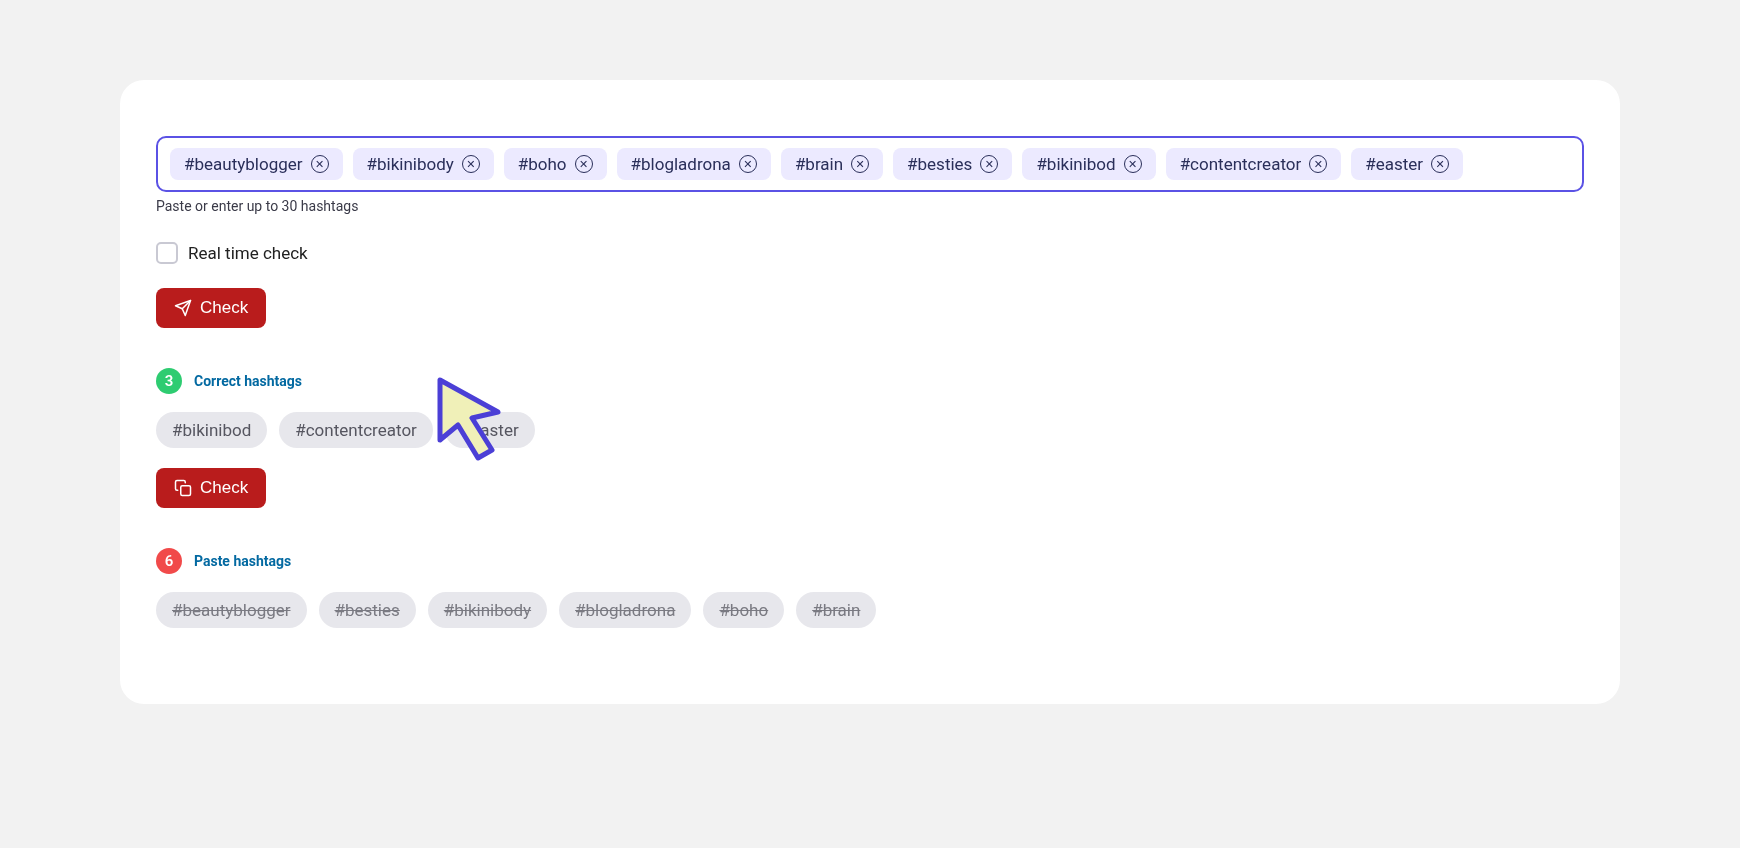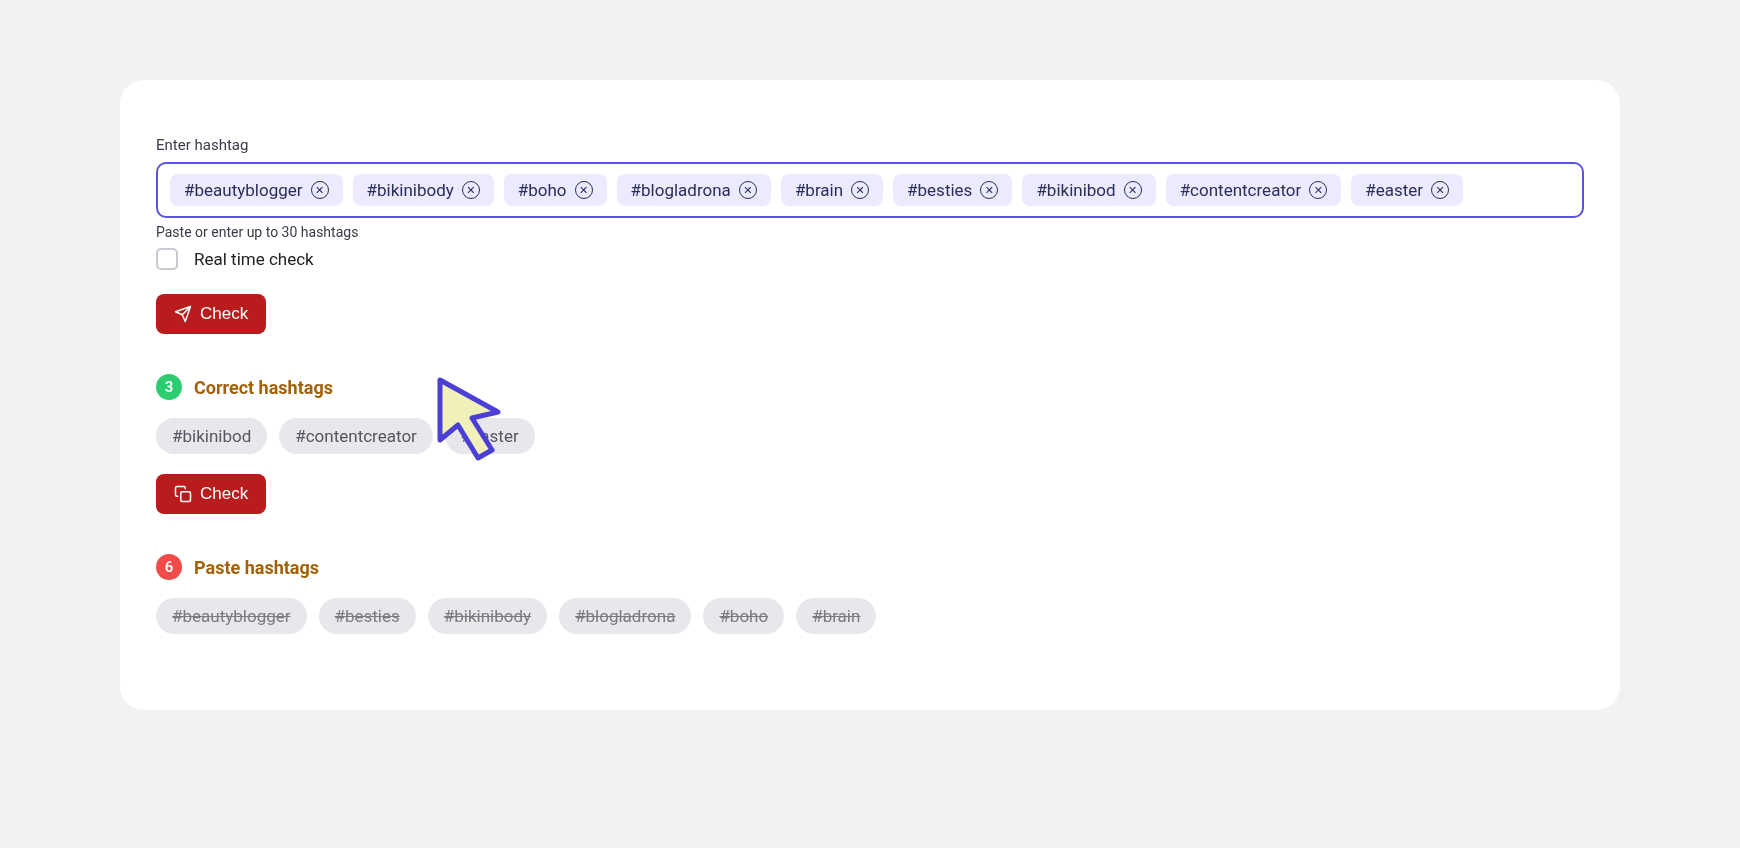--- a/index.html
+++ b/index.html
@@ -53,26 +53,26 @@
       display: inline-flex;
       align-items: center;
       justify-content: center;
       font-size: 11px;
       line-height: 1;
       cursor: pointer;
     }
     .helper {
       font-size: 14px;
       color: #3a3a48;
-      margin-bottom: 8px;
+      margin-bottom: 28px;
     }
     .checkbox-row {
       display: flex;
       align-items: center;
-      gap: 16px;
+      gap: 10px;
       margin-bottom: 24px;
     }
     .checkbox {
       width: 22px;
       height: 22px;
       border: 2px solid #c9c9d3;
       border-radius: 5px;
       cursor: pointer;
     }
     .checkbox-label {
@@ -110,23 +110,23 @@
       display: flex;
       align-items: center;
       justify-content: center;
       color: #fff;
       font-size: 15px;
       font-weight: 600;
     }
     .badge-green { background: #2ecc71; }
     .badge-red { background: #f14a4a; }
     .section-title {
-      font-size: 18px;
+      font-size: 14px;
       font-weight: 700;
-      color: #a16207;
+      color: #0369a1;
     }
     .pill-row {
       display: flex;
       flex-wrap: wrap;
       gap: 12px;
       margin-bottom: 20px;
     }
     .pill {
       background: #e7e7ec;
       color: #565660;
@@ -143,21 +143,20 @@
       left: 310px;
       top: 290px;
       pointer-events: none;
     }
   </style>
 </head>
 <body>
 
 <div class="card">
 
-  <div class="label">Enter hashtag</div>
 
   <div class="tag-input" id="tag-input">
       <div class="tag">
         <span>#beautyblogger</span>
         <span class="tag-remove">✕</span>
       </div>
       <div class="tag">
         <span>#bikinibody</span>
         <span class="tag-remove">✕</span>
       </div>

